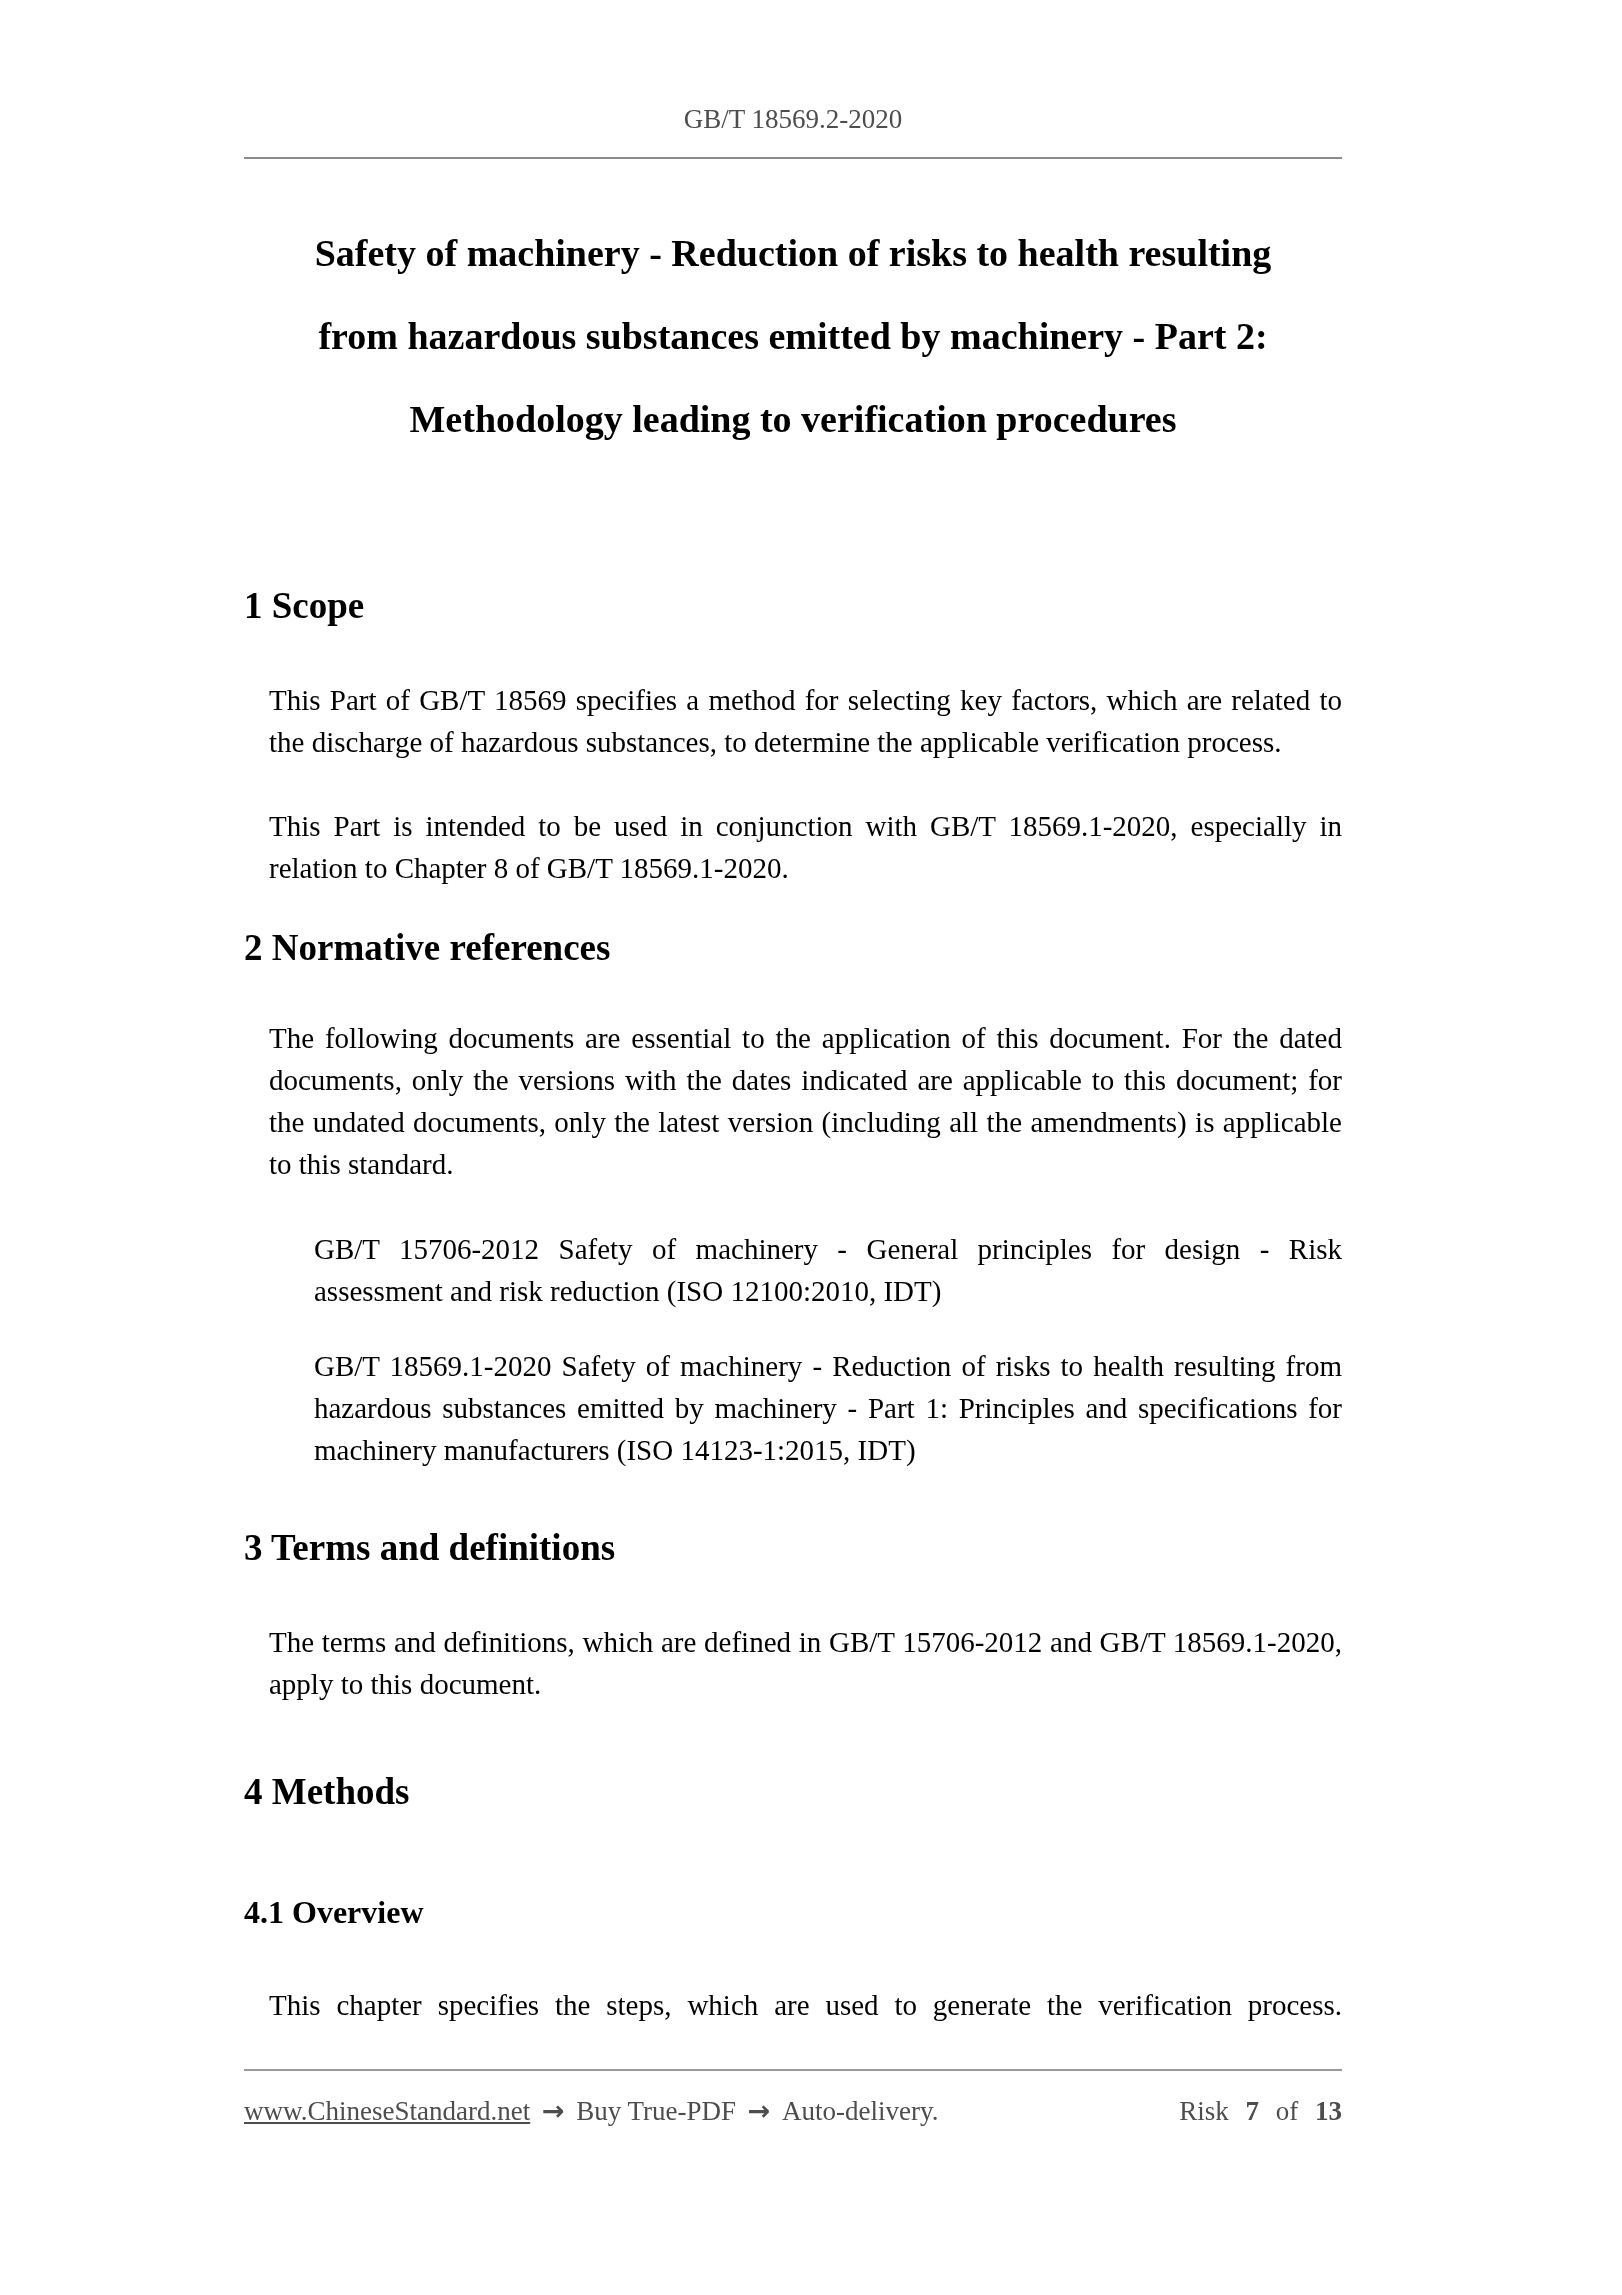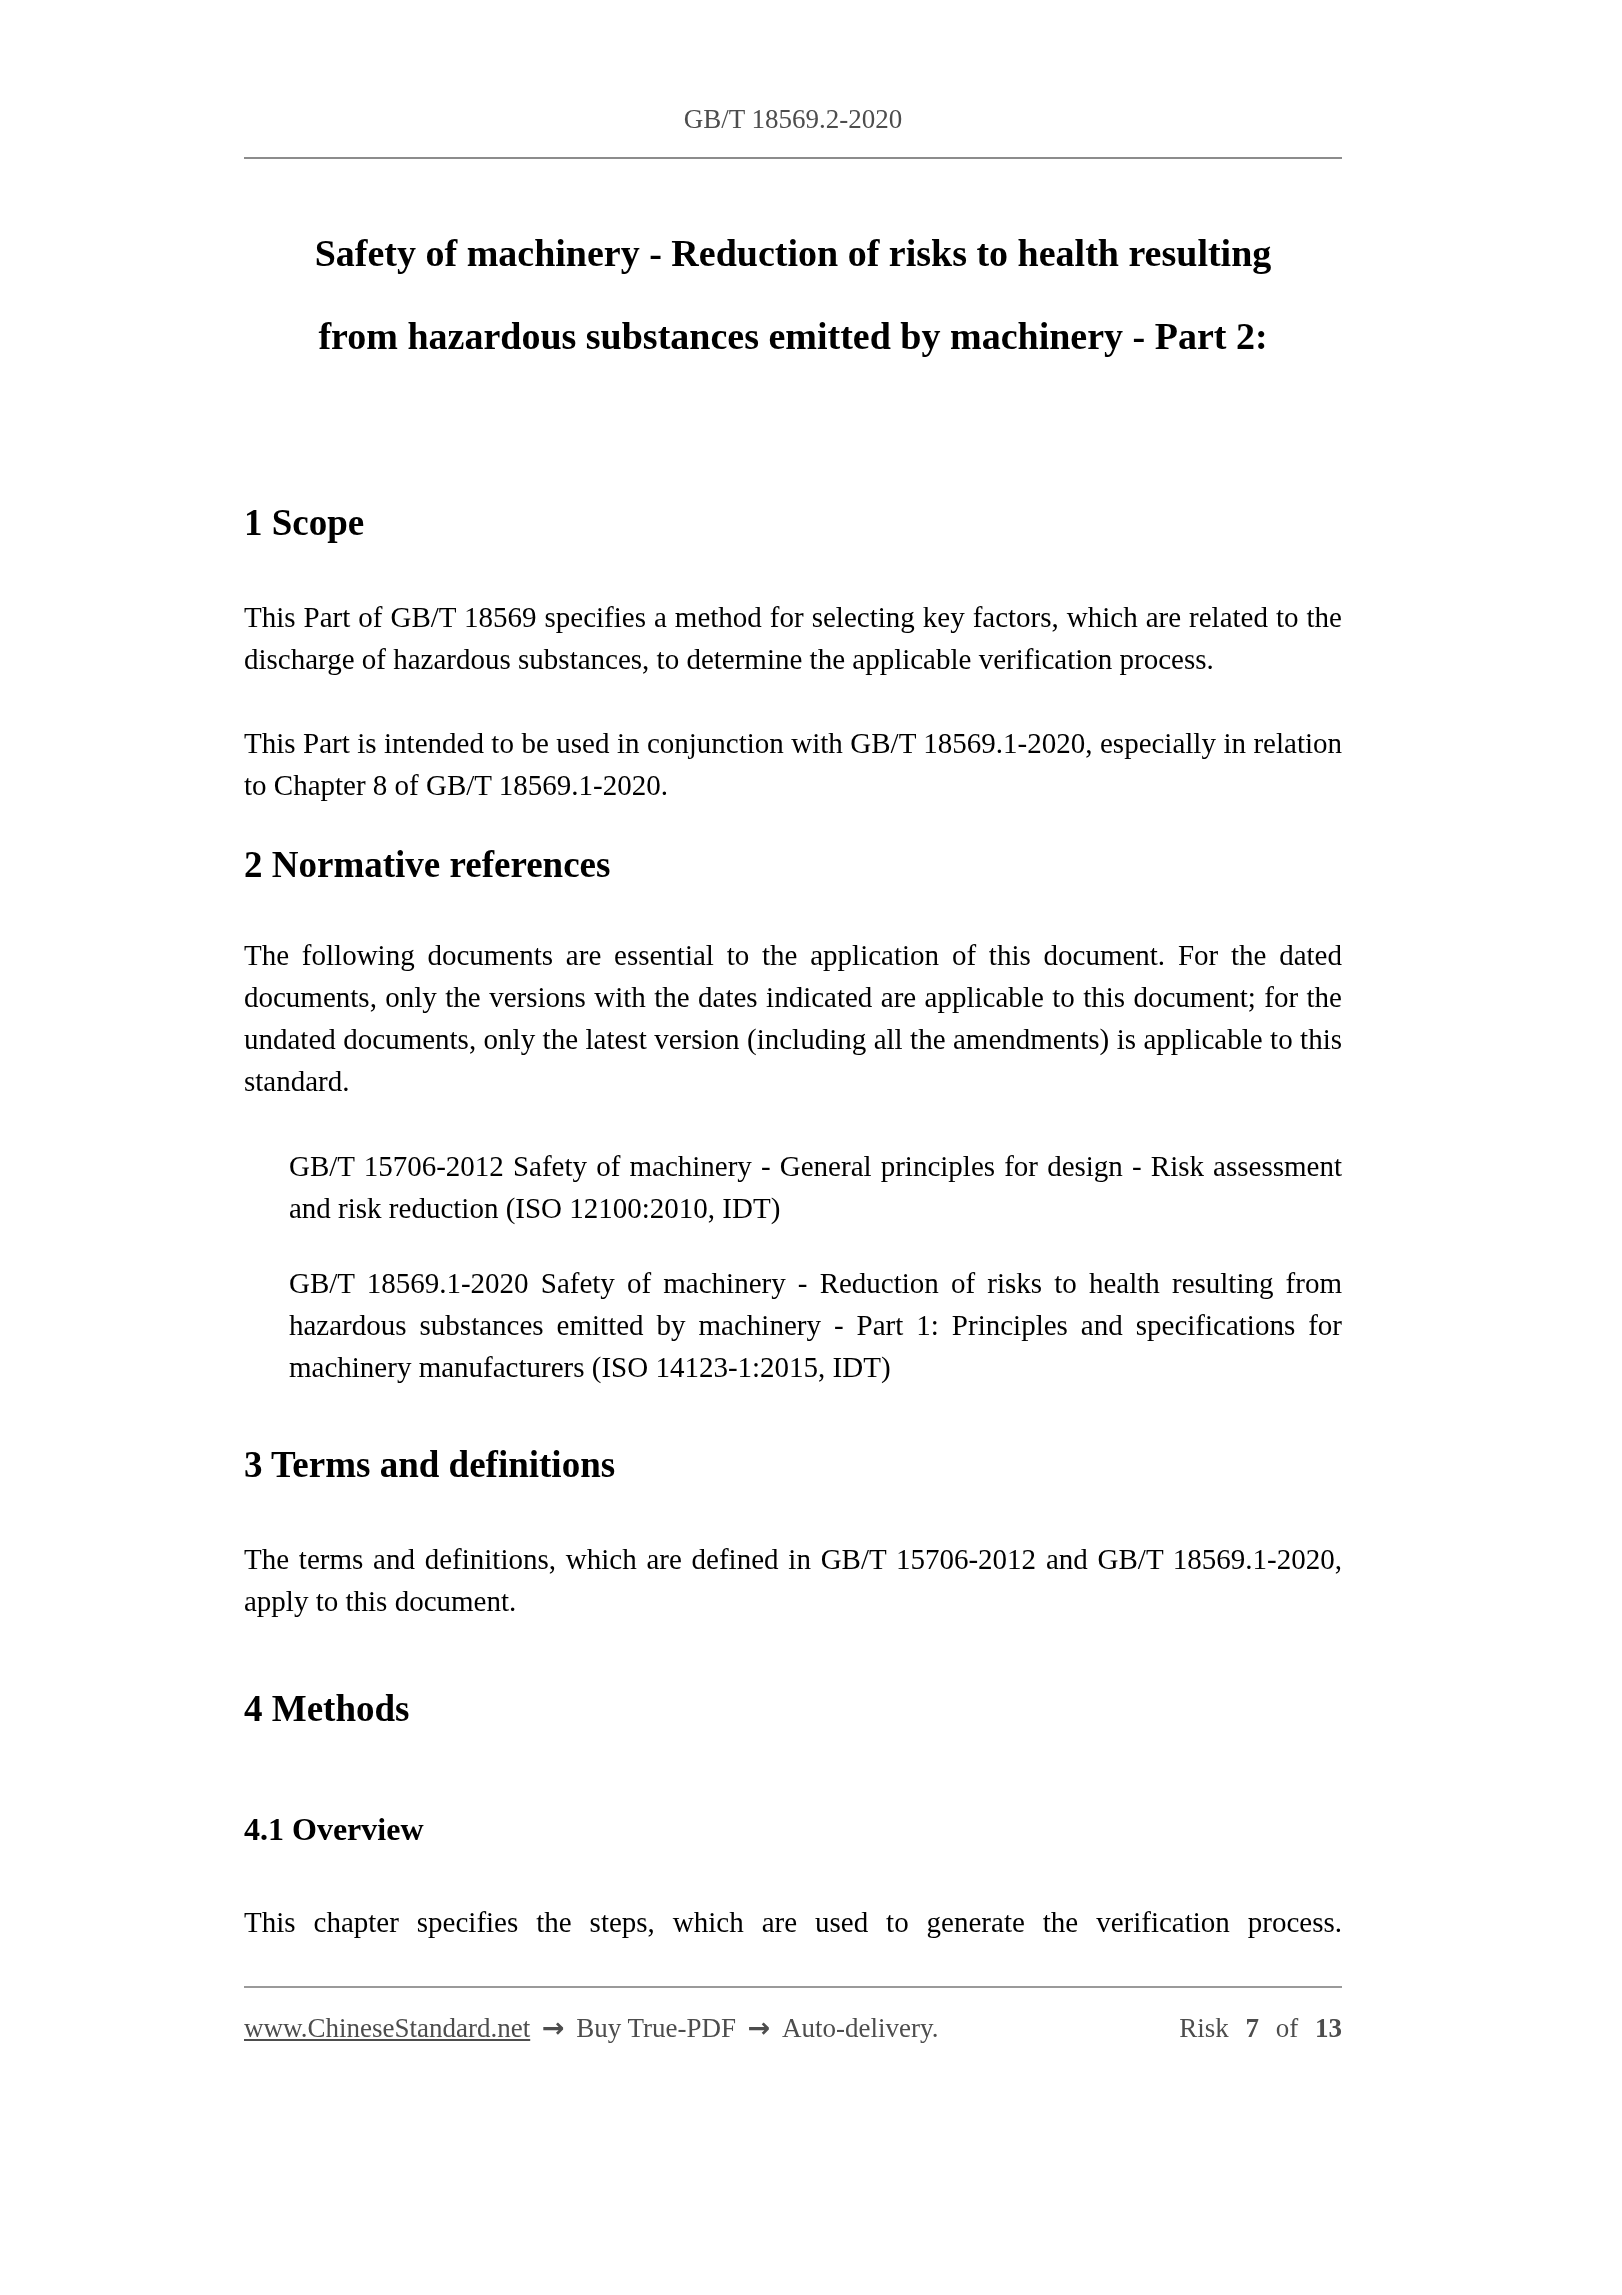--- a/index.html
+++ b/index.html
@@ -48,20 +48,21 @@
     font-size: 32px;
     font-weight: bold;
     line-height: 38px;
     color: #000000;
   }
   .para {
     font-size: 29px;
     line-height: 42px;
     text-align: justify;
     color: #000000;
+    margin-left: 25px;
   }
   .para.stretch-last {
     text-align-last: justify;
   }
   .reference {
     padding-left: 45px;
   }
   .h2-scope        { margin-top: 123px; }
   .p-scope-1       { margin-top: 52px; }
   .p-scope-2       { margin-top: 42px; }
@@ -112,20 +113,21 @@
 
 <div class="page">
 
   <div class="doc-header">GB/T 18569.2-2020</div>
 
   <hr class="rule-top">
 
   <div class="doc-title">
     <div>Safety of machinery - Reduction of risks to health resulting</div>
     <div>from hazardous substances emitted by machinery - Part 2:</div>
+    <div>Methodology leading to verification procedures</div>
   </div>
 
   <div class="h2 h2-scope">1 Scope</div>
   <div class="para p-scope-1">This Part of GB/T 18569 specifies a method for selecting key factors, which are related to the discharge of hazardous substances, to determine the applicable verification process.</div>
   <div class="para p-scope-2">This Part is intended to be used in conjunction with GB/T 18569.1-2020, especially in relation to Chapter 8 of GB/T 18569.1-2020.</div>
 
   <div class="h2 h2-normative">2 Normative references</div>
   <div class="para p-normative">The following documents are essential to the application of this document. For the dated documents, only the versions with the dates indicated are applicable to this document; for the undated documents, only the latest version (including all the amendments) is applicable to this standard.</div>
   <div class="para reference p-ref-1">GB/T 15706-2012 Safety of machinery - General principles for design - Risk assessment and risk reduction (ISO 12100:2010, IDT)</div>
   <div class="para reference p-ref-2">GB/T 18569.1-2020 Safety of machinery - Reduction of risks to health resulting from hazardous substances emitted by machinery - Part 1: Principles and specifications for machinery manufacturers (ISO 14123-1:2015, IDT)</div>

